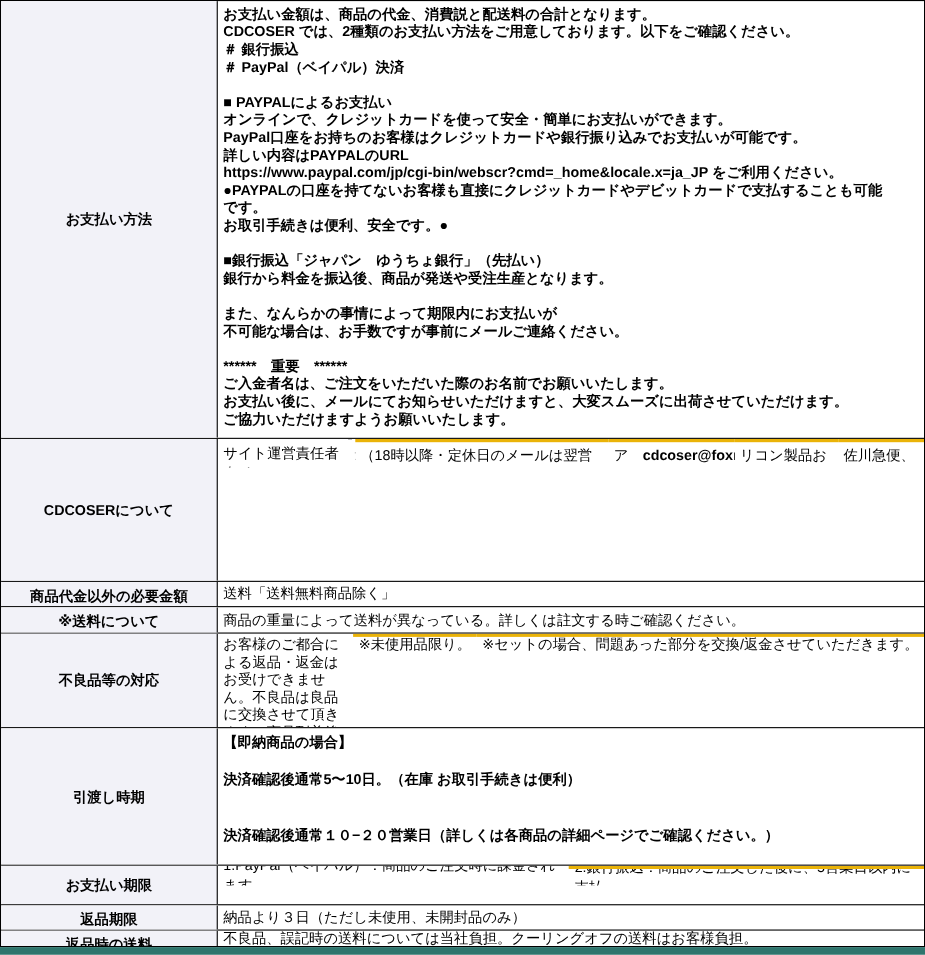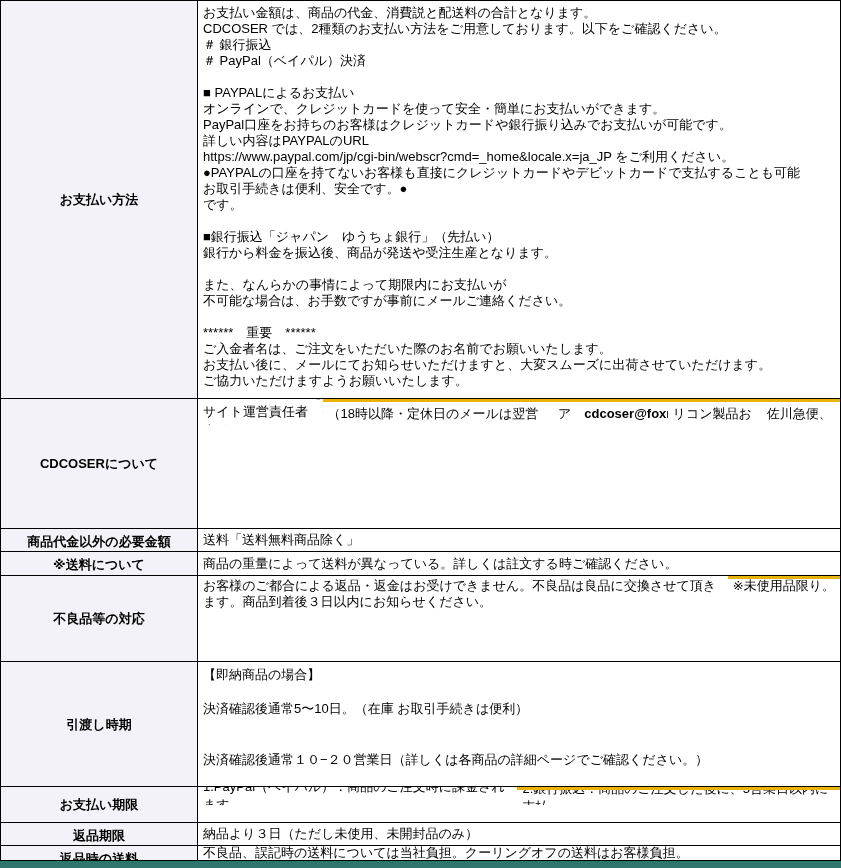--- a/index.html
+++ b/index.html
@@ -7,21 +7,21 @@
   body { font-family:"Liberation Sans","DejaVu Sans",sans-serif; font-size:13px; color:#000; }
   .table { width:841px; border:1px solid #000; border-bottom:1px solid #000; }
   .row { display:flex; width:100%; overflow:hidden; }
   .row + .row { border-top:1px solid #000; }
   .hcell {
     width:197px; min-width:197px; background:var(--header-bg,#f2f2f8);
     border-right:1px solid #000; display:flex; align-items:center; justify-content:center;
     font-weight:bold; text-align:center; padding:12px 4px; line-height:15px;
   }
   .ccell { flex:1; overflow:hidden; }
-  .pad { padding:4px 2px 0 5px; }
+  .pad { padding:4px 2px 0 5px;font-weight:bold; }
   .col { display:flex; flex-direction:row; }
   .line { height:16px; line-height:16px; white-space:nowrap; overflow:hidden; }
   .lines17 .line { height:17px; line-height:17px; }
   .subrow { display:flex; align-items:center; padding:0 5px; overflow:hidden; }
   .subrow + .subrow { border-top:3px solid #eab308; }
   .subrow.wrap { display:block; line-height:16px; padding-top:2px; }
   .center { display:flex; align-items:center; padding:0 5px; height:100%; overflow:hidden; }
   .h17 { height:17px; min-height:17px; }
   .h18 { height:18px; min-height:18px; }
   .h26 { height:26px; min-height:26px; }
@@ -40,22 +40,22 @@
         <div class="line">CDCOSER では、2種類のお支払い方法をご用意しております。以下をご確認ください。</div>
         <div class="line">＃ 銀行振込</div>
         <div class="line">＃ PayPal（ベイパル）決済</div>
         <div class="line"></div>
         <div class="line">■ PAYPALによるお支払い</div>
         <div class="line">オンラインで、クレジットカードを使って安全・簡単にお支払いができます。</div>
         <div class="line">PayPal口座をお持ちのお客様はクレジットカードや銀行振り込みでお支払いが可能です。</div>
         <div class="line">詳しい内容はPAYPALのURL</div>
         <div class="line">https://www.paypal.com/jp/cgi-bin/webscr?cmd=_home&amp;locale.x=ja_JP をご利用ください。</div>
         <div class="line">●PAYPALの口座を持てないお客様も直接にクレジットカードやデビットカードで支払することも可能</div>
+        <div class="line">です。</div>
         <div class="line">お取引手続きは便利、安全です。●</div>
-        <div class="line">です。</div>
         <div class="line"></div>
         <div class="line">■銀行振込「ジャパン　ゆうちょ銀行」（先払い）</div>
         <div class="line">銀行から料金を振込後、商品が発送や受注生産となります。</div>
         <div class="line"></div>
         <div class="line">また、なんらかの事情によって期限内にお支払いが</div>
         <div class="line">不可能な場合は、お手数ですが事前にメールご連絡ください。</div>
         <div class="line"></div>
         <div class="line">******　重要　******</div>
         <div class="line">ご入金者名は、ご注文をいただいた際のお名前でお願いいたします。</div>
         <div class="line">お支払い後に、メールにてお知らせいただけますと、大変スムーズに出荷させていただけます。</div>
@@ -89,20 +89,21 @@
     <div class="ccell">
         <div class="center">商品の重量によって送料が異なっている。詳しくは註文する時ご確認ください。</div>
       </div>
   </div>
 
   <div class="row" style="height:86px">
     <div class="hcell">不良品等の対応</div>
     <div class="ccell col">
       <div class="subrow wrap" style="flex:1">お客様のご都合による返品・返金はお受けできません。不良品は良品に交換させて頂きます。商品到着後３日以内にお知らせください。</div>
       <div class="subrow h17">※未使用品限り。</div>
+      <div class="subrow h17">※セットの場合、問題あった部分を交換/返金させていただきます。</div>
     </div>
   </div>
 
   <div class="row" style="height:125px">
     <div class="hcell">引渡し時期</div>
     <div class="ccell pad lines17">
         <div class="line">【即納商品の場合】</div>
         <div class="line"></div>
         <div class="line">決済確認後通常5〜10日。（在庫 お取引手続きは便利）</div>
         <div class="line"></div>

